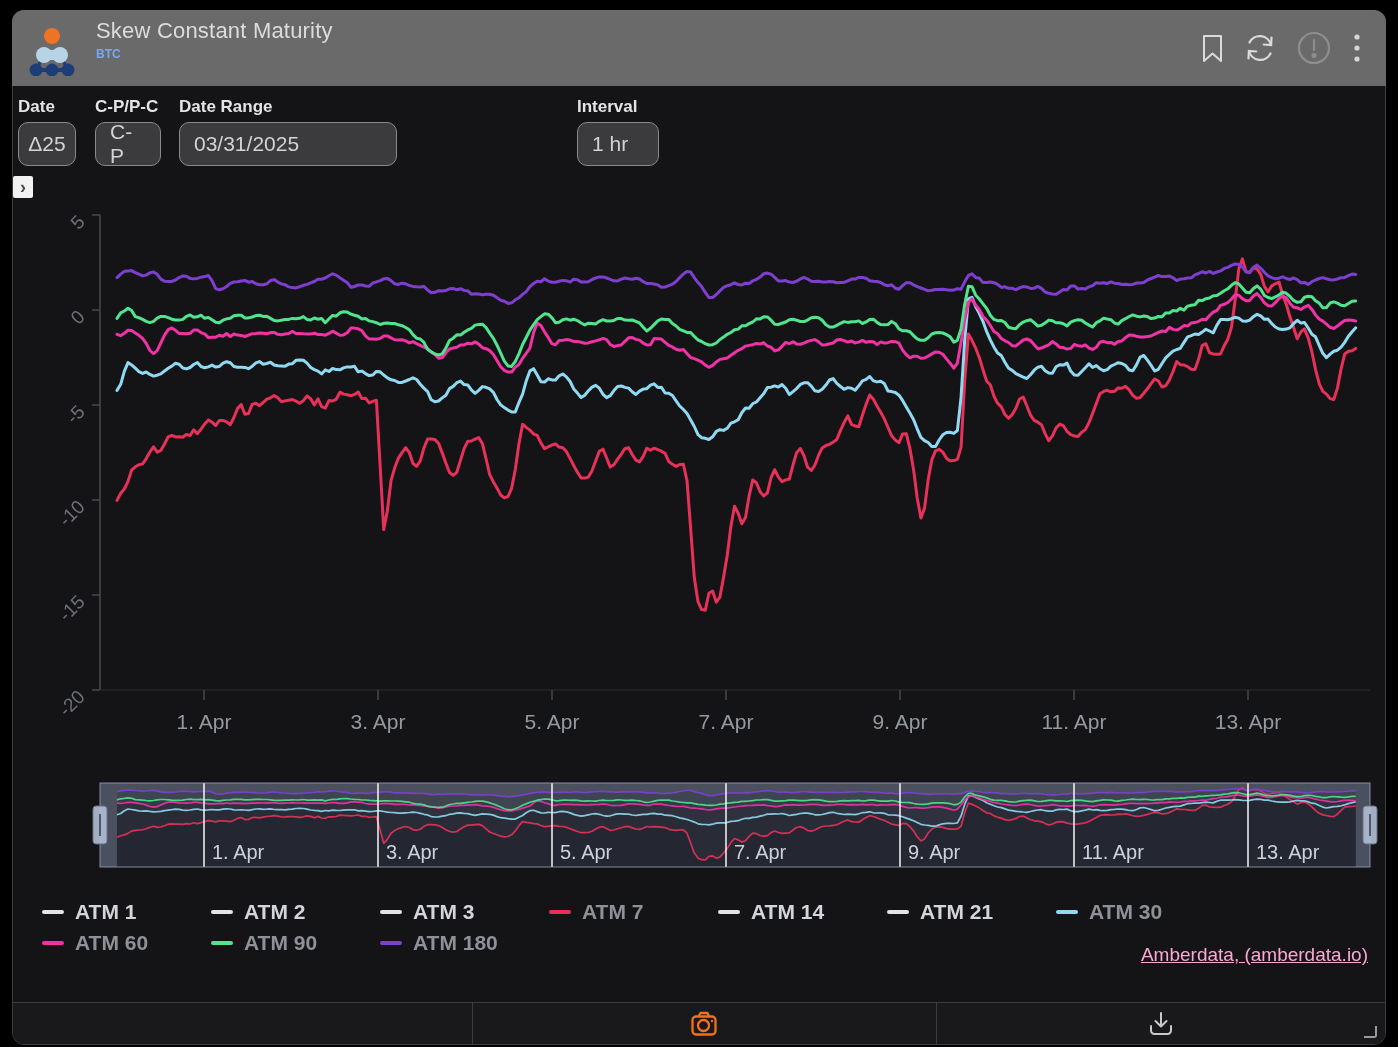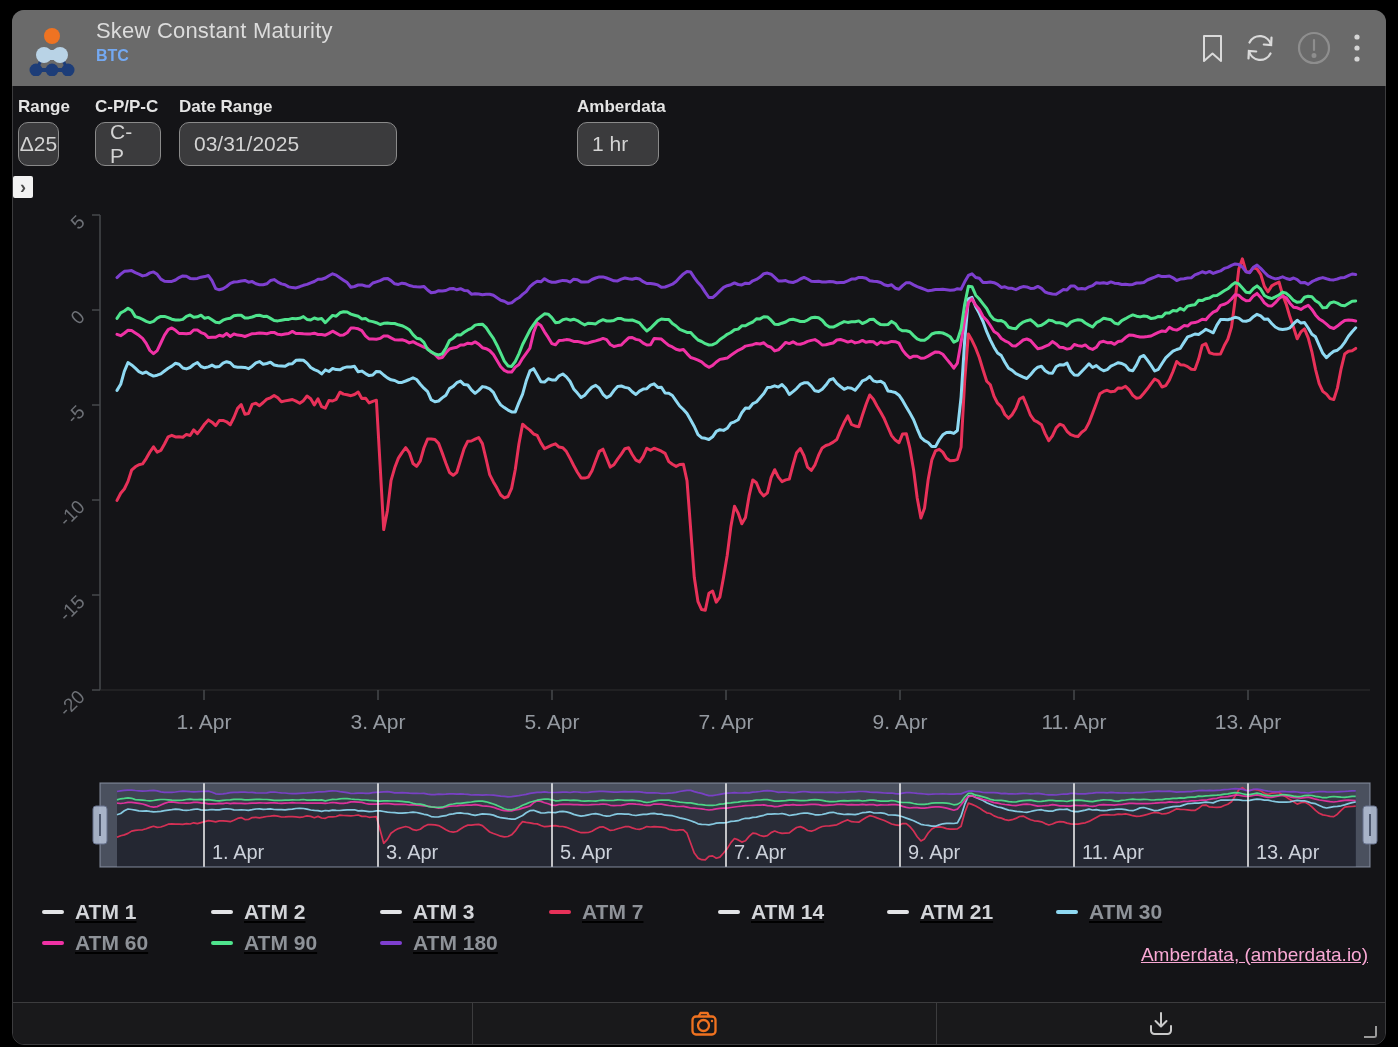--- a/index.html
+++ b/index.html
@@ -7,37 +7,37 @@
   .screen{position:relative;width:1398px;height:1047px;background:#000;overflow:hidden;
           font-family:"Liberation Sans","DejaVu Sans",sans-serif;}
   .window{position:absolute;left:12px;top:10px;width:1374px;height:1035px;
           background:#141417;border:1px solid #3c3c3e;border-radius:12px;}
   
   .header{position:absolute;left:12px;top:10px;width:1374px;height:76px;background:#6a6a6a;
           border-radius:12px 12px 0 0;padding-left:16px;}
   .logo{position:absolute;left:12px;top:12px;width:56px;height:54px;}
   .titleblock{position:absolute;left:84px;top:8px;}
   .title{font-size:22px;color:#dcdcdc;font-weight:500;letter-spacing:.2px;}
-  .subtitle{font-size:16px;color:#74a9f2;font-weight:700;margin-top:3px;}
+  .subtitle{font-size:12px;color:#74a9f2;font-weight:700;margin-top:3px;}
   .hicons{position:absolute;right:24px;top:0;height:76px;display:flex;align-items:center;gap:20px;}
   .hicon{display:flex;align-items:center;justify-content:center;cursor:pointer;}
   
   .flabel{position:absolute;font-size:17px;font-weight:700;color:#e4e4e4;top:97px;}
   .fbtn{position:absolute;top:122px;height:44px;background:#3b3b3d;border:1.5px solid #8a8a8a;
         border-radius:10px;color:#d3d3d3;font-size:21px;display:flex;align-items:center;
         padding:0 14px;cursor:pointer;}
   .expander{position:absolute;left:13px;top:176px;width:20px;height:22px;background:#f2f2f2;
             border-radius:2px;color:#4a4a4a;font-size:18px;font-weight:700;display:flex;
             align-items:center;justify-content:center;cursor:pointer;line-height:1;}
   
   #chartsvg{position:absolute;left:0;top:0;}
   
   .legend{position:absolute;left:42px;top:897px;display:grid;
           grid-template-columns:repeat(7,169px);row-gap:1px;}
-  .litem{display:flex;align-items:center;height:30px;cursor:pointer;text-decoration:underline;}
+  .litem{display:flex;align-items:center;height:30px;cursor:pointer;}
   .ldash{width:22px;height:4px;border-radius:2px;margin-right:11px;flex:none;}
   .llabel{font-size:21px;font-weight:600;}
   .llabel.hiddenSeries{color:#d3d5d9;}
   .llabel.activeSeries{color:#8e9298;}
   
   .attrib{position:absolute;right:30px;top:944px;font-size:19px;color:#f9a8d4;text-decoration:underline;}
   
   .toolbar{position:absolute;left:13px;top:1002px;width:1372px;height:42px;background:#19191b;
            border-top:1px solid #3c3c3e;border-radius:0 0 11px 11px;}
   .tdiv{position:absolute;top:0;width:1px;height:42px;background:#3c3c3e;}
@@ -93,26 +93,26 @@
       <span class="hicon">
         <svg width="10" height="30" viewBox="0 0 10 30" fill="#d6d6d6">
           <circle cx="5" cy="4" r="2.6"></circle>
             <circle cx="5" cy="15" r="2.6"></circle>
             <circle cx="5" cy="26" r="2.6"></circle>
         </svg>
       </span>
     </div>
   </div>
 
-  <div class="flabel" style="left:18px">Range</div>
+  <div class="flabel" style="left:18px">Date</div>
   <div class="flabel" style="left:95px">C-P/P-C</div>
   <div class="flabel" style="left:179px">Date Range</div>
-  <div class="flabel" style="left:577px">Amberdata</div>
-
-  <div class="fbtn" style="left:18px;width:41px;justify-content:center">Δ25</div>
+  <div class="flabel" style="left:577px">Interval</div>
+
+  <div class="fbtn" style="left:18px;width:58px;justify-content:center">Δ25</div>
   <div class="fbtn" style="left:95px;width:66px;justify-content:center">C-P</div>
   <div class="fbtn" style="left:179px;width:218px">03/31/2025</div>
   <div class="fbtn" style="left:577px;width:82px">1 hr</div>
 
   <div class="expander">›</div>
 
   <svg id="chartsvg" width="1398" height="1047" viewBox="0 0 1398 1047">
       <g>
         <line x1="100" y1="215" x2="100" y2="690" stroke="#46484c" stroke-width="1.5"></line>
         <line x1="100" y1="690" x2="1370" y2="690" stroke="#2e2e31" stroke-width="1"></line>

